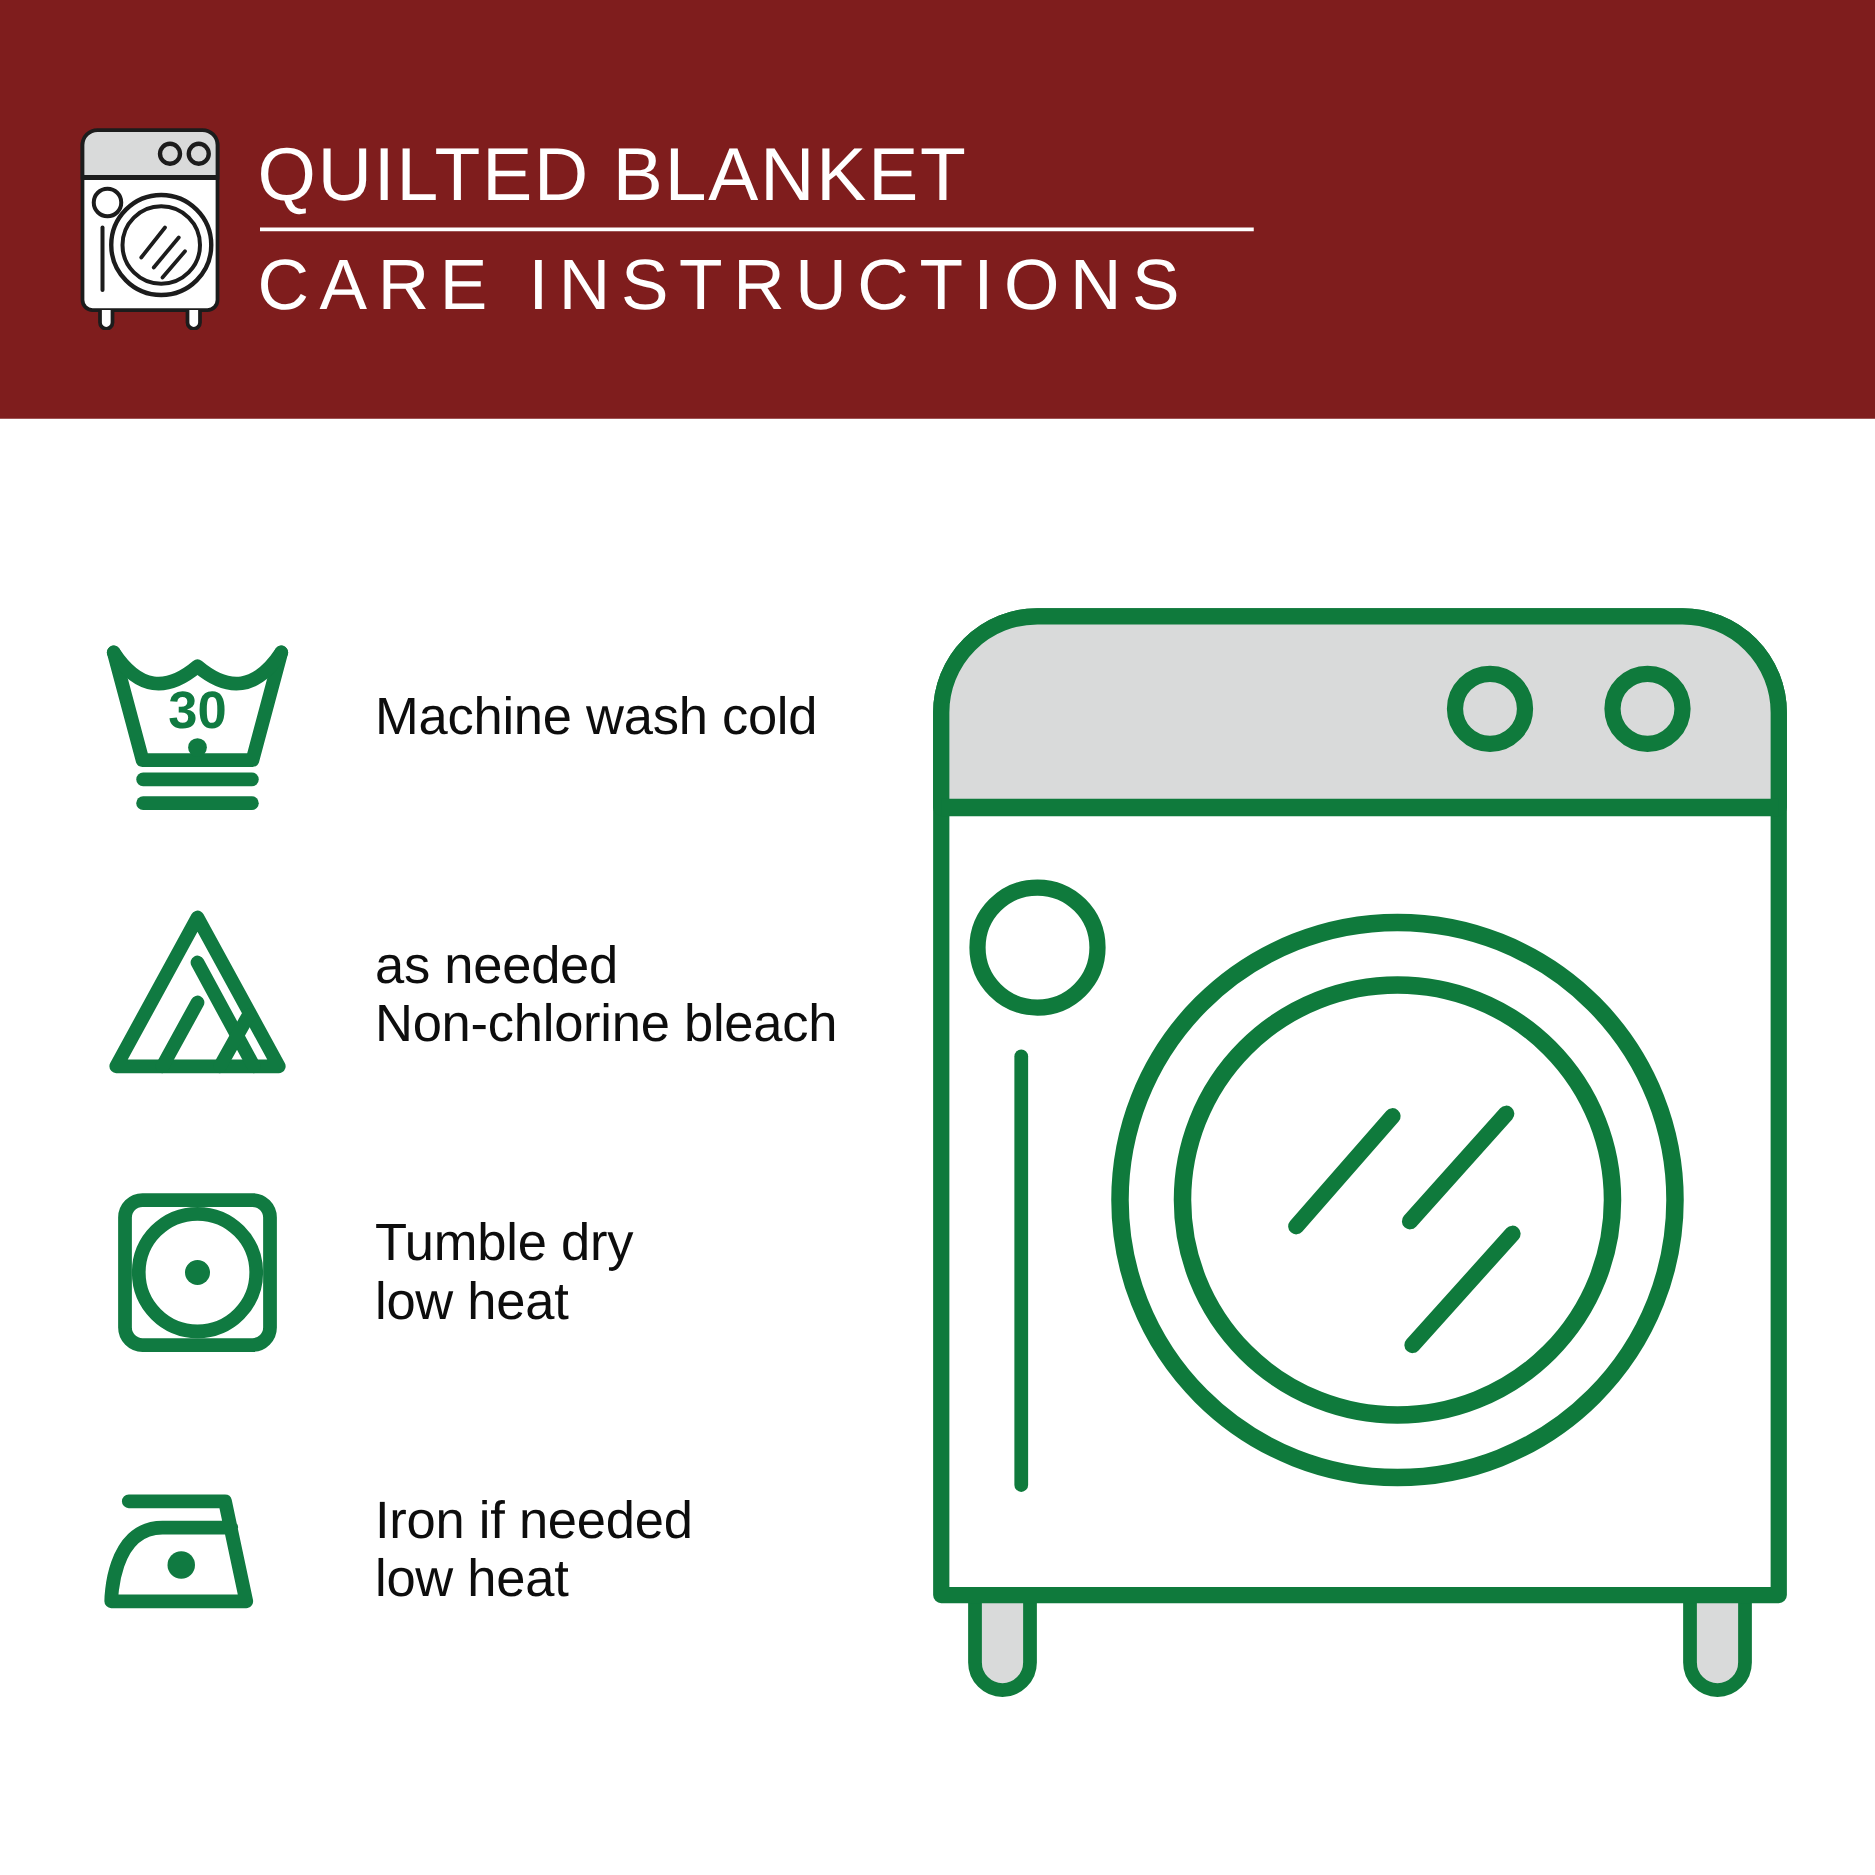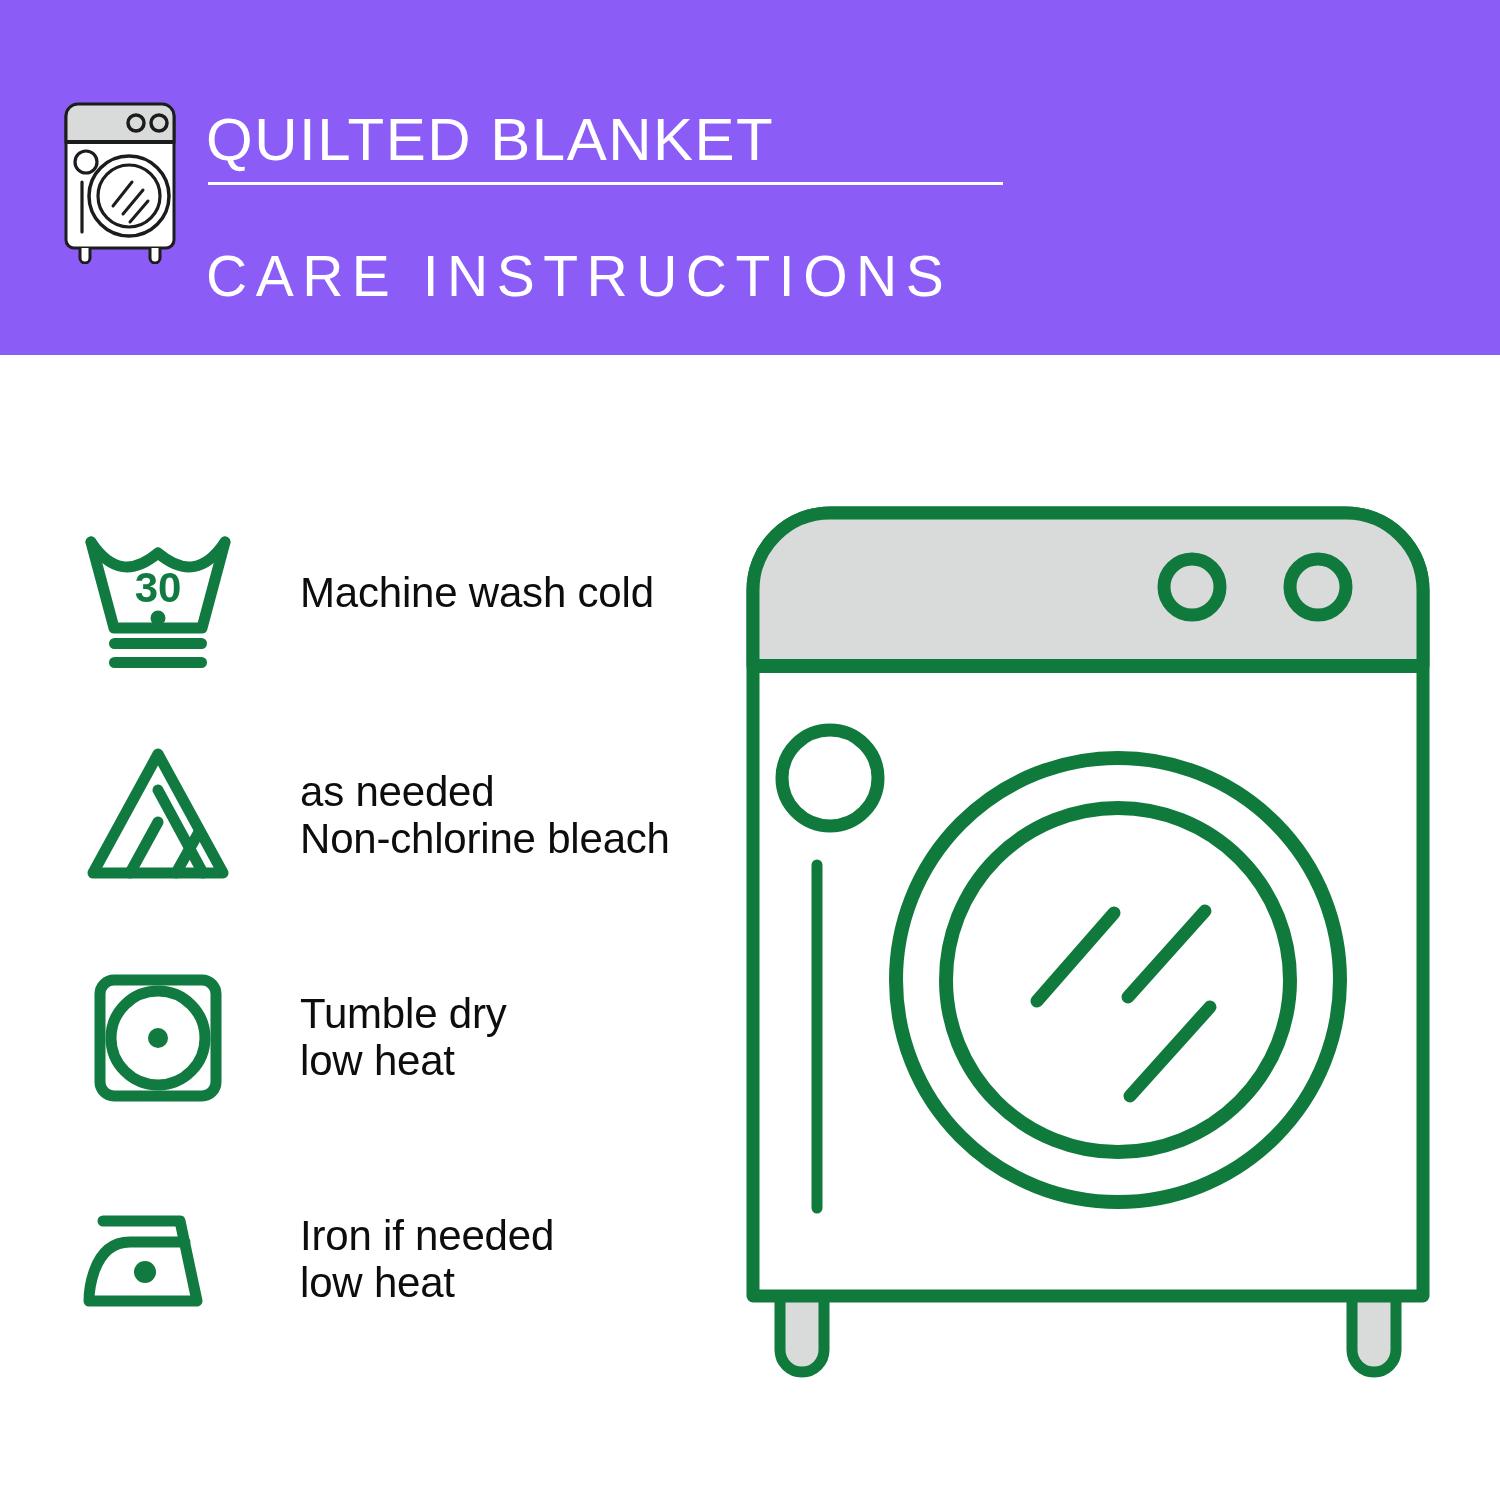--- a/index.html
+++ b/index.html
@@ -15,21 +15,21 @@
     position: relative;
   }
 
   
   .header {
     position: absolute;
     left: 0;
     top: 0;
     width: 1500px;
     height: 355px;
-    background: #8b5cf6;
+    background: #7f1d1d;
     box-sizing: border-box;
   }
   .header-inner {
     position: absolute;
     left: 58px;
     top: 96px;
     display: flex;
     align-items: flex-start;
   }
   .header-icon {
@@ -57,28 +57,27 @@
     background: #ffffff;
     margin: 8px 0 10px 2px;
   }
   .title-sub {
     color: #ffffff;
     font-size: 57px;
     line-height: 66px;
     font-weight: 400;
     letter-spacing: 8.5px;
     white-space: nowrap;
-    margin-top: 48px;
   }
 
   
   .content {
     position: absolute;
     left: 0;
-    top: 355px;
+    top: 335px;
     width: 1500px;
     height: 1145px;
     background: #ffffff;
   }
 
   
   .care-list {
     position: absolute;
     left: 70px;
     top: 150px;

